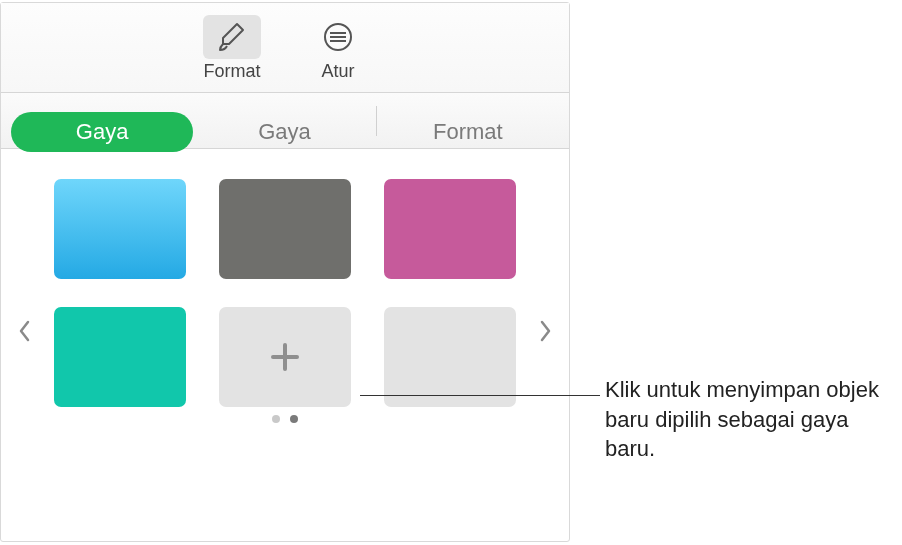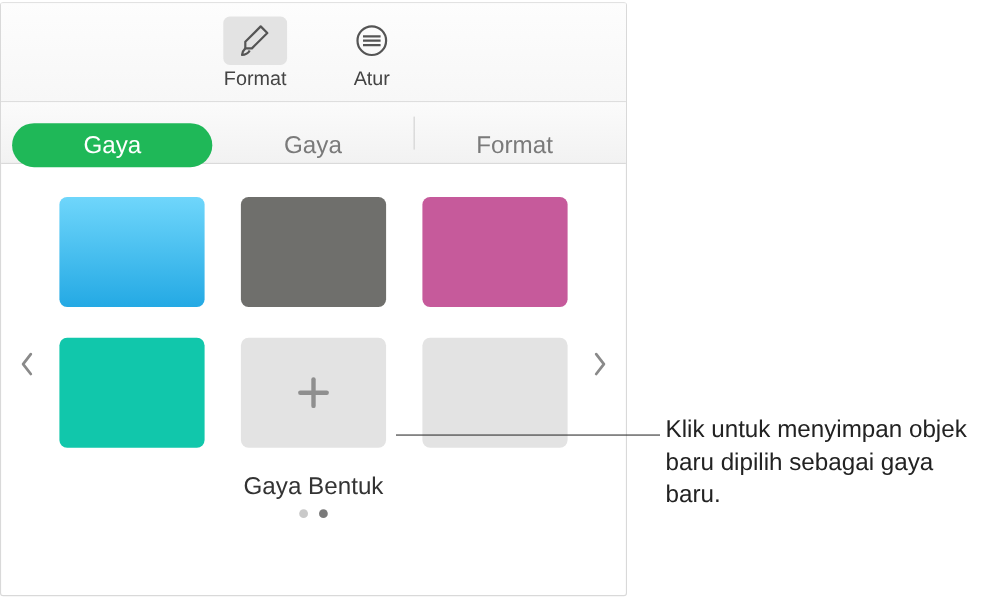--- a/index.html
+++ b/index.html
@@ -216,21 +216,20 @@
       <div class="swatch sw-teal" title="teal"></div>
       <div class="swatch sw-add" title="add-style">
         <svg width="40" height="40" viewBox="0 0 40 40">
           <line x1="20" y1="8" x2="20" y2="32" stroke="#8f8f8f" stroke-width="4" stroke-linecap="round"></line>
           <line x1="8" y1="20" x2="32" y2="20" stroke="#8f8f8f" stroke-width="4" stroke-linecap="round"></line>
         </svg>
       </div>
       <div class="swatch sw-empty" title="empty"></div>
     </div>
 
-    <div class="section-label">Gaya Bentuk</div>
     <div class="dots">
       <div class="dot"></div>
       <div class="dot active"></div>
     </div>
   </div>
 </div>
 
 <div class="callout-line"></div>
 <div class="callout-text">Klik untuk menyimpan objek baru dipilih sebagai gaya baru.</div>
 

